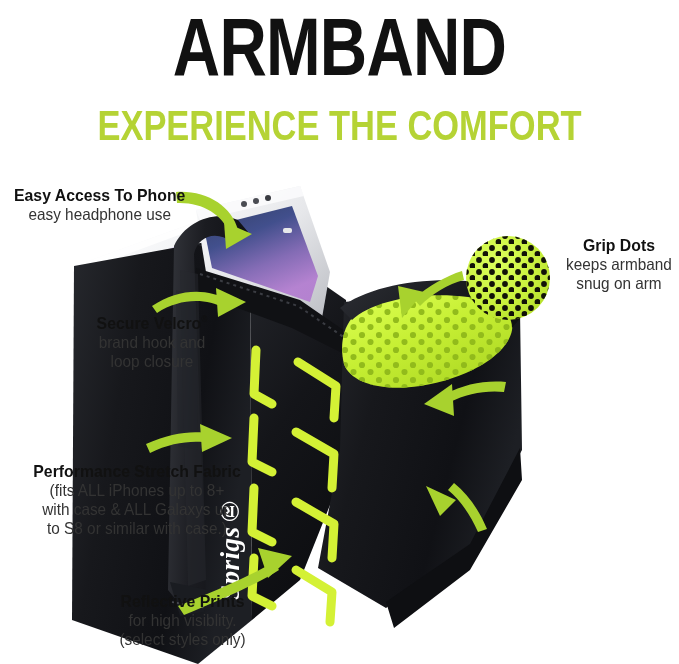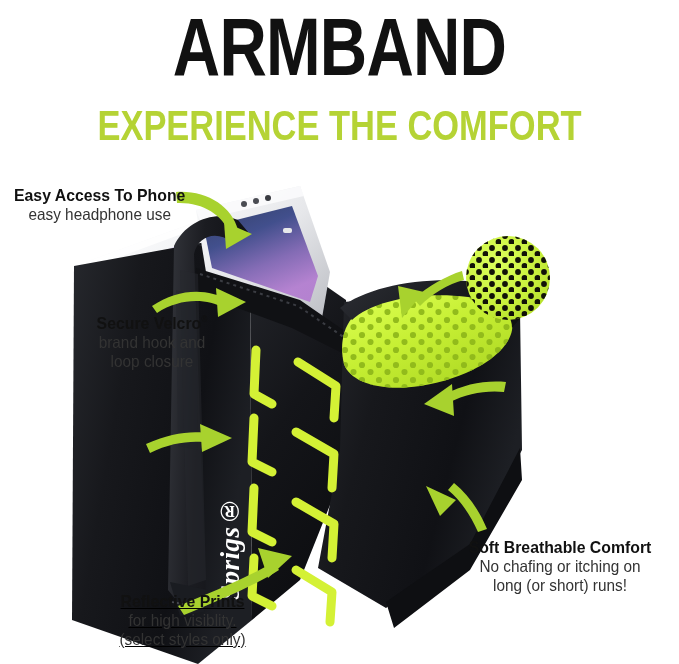--- a/index.html
+++ b/index.html
@@ -62,21 +62,21 @@
   .callout.left  .ttl, .callout.left  .sub { transform-origin:left top; }
   .callout.ctr   .ttl, .callout.ctr   .sub { transform-origin:center top; text-align:center; }
   .callout .ttl sup { font-size:9px; vertical-align:super; font-weight:bold; }
 
   
   #c-easy      { left:14px;  top:186px;  text-align:center; }
   #c-velcro    { left:62px;  top:310px;  text-align:center; width:180px; }
   #c-velcro .ttl, #c-velcro .sub { transform-origin:center top; }
   #c-perf      { left:2px;   top:462px;  text-align:center; width:270px; }
   #c-perf .ttl, #c-perf .sub { transform-origin:center top; }
-  #c-refl      { left:70px;  top:592px;  text-align:center; width:225px;text-decoration:underline; }
+  #c-refl      { left:70px;  top:592px;  text-align:center; width:225px; }
   #c-refl .ttl, #c-refl .sub { transform-origin:center top; }
   #c-grip      { left:558px; top:236px;  text-align:center; width:122px; }
   #c-grip .ttl, #c-grip .sub { transform-origin:center top; }
   #c-noadj     { left:478px; top:400px;  text-align:center; width:201px; }
   #c-noadj .ttl, #c-noadj .sub { transform-origin:center top; }
   #c-soft      { left:441px; top:538px;  text-align:center; width:238px; }
   #c-soft .ttl, #c-soft .sub { transform-origin:center top; }
 
   
   #product { position:absolute; left:0; top:150px; width:679px; height:514px; }
@@ -301,28 +301,34 @@
     <div class="ttl">Easy Access To Phone</div>
     <div class="sub">easy headphone use</div>
   </div>
 
   <div class="callout ctr" id="c-velcro">
     <div class="ttl"><span>Secure Velcro</span><sup>®</sup></div>
     <div class="sub">brand hook and</div>
     <div class="sub">loop closure</div>
   </div>
 
+  <div class="callout ctr" id="c-perf">
+    <div class="ttl">Performance Stretch Fabric</div>
+    <div class="sub">(fits ALL iPhones up to 8+</div>
+    <div class="sub">with case &amp; ALL Galaxys up</div>
+    <div class="sub">to S8 or similar with case.)</div>
+  </div>
 
   <div class="callout ctr" id="c-refl">
     <div class="ttl">Reflective Prints</div>
     <div class="sub">for high visiblity.</div>
     <div class="sub">(select styles only)</div>
   </div>
 
-
-
-  <div class="callout ctr" id="c-soft">
-    <div class="ttl">Soft Breathable Comfort</div>
-    <div class="sub">No chafing or itching on</div>
-    <div class="sub">long (or short) runs!</div>
-  </div>
+  <div class="callout ctr" id="c-grip">
+    <div class="ttl">Grip Dots</div>
+    <div class="sub">keeps armband</div>
+    <div class="sub">snug on arm</div>
+  </div>
+
+
 
 </div>
 
 </body></html>

